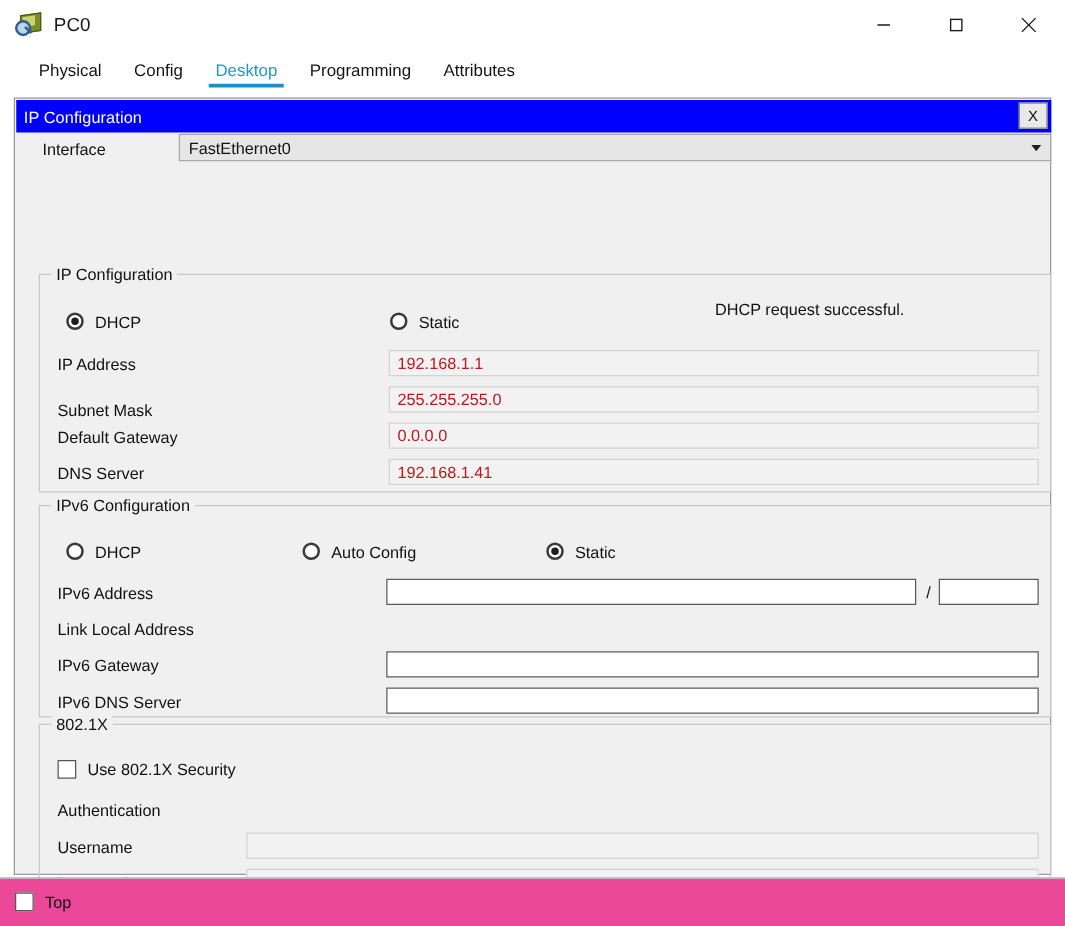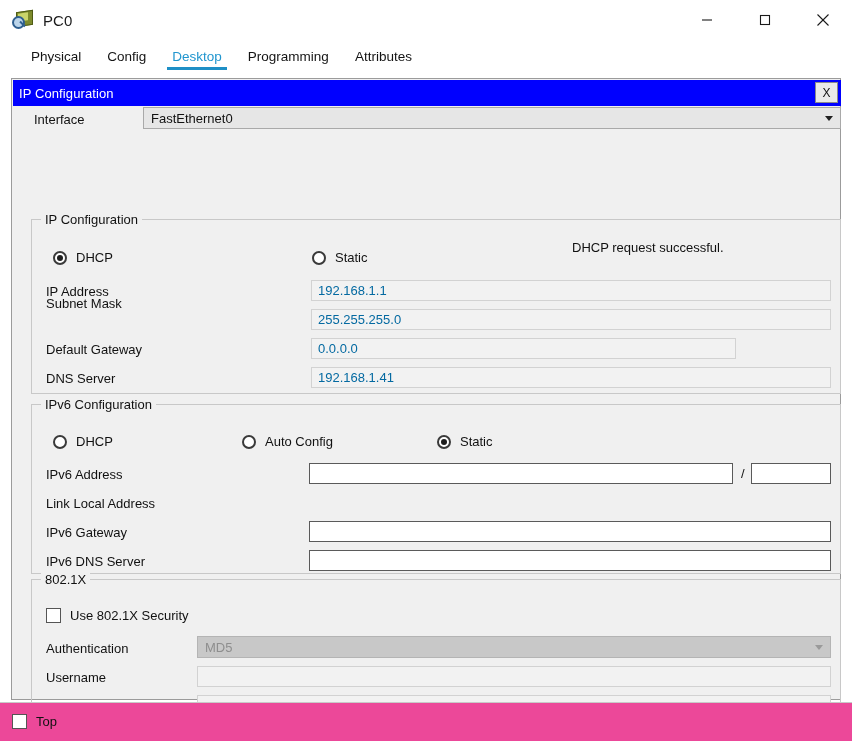--- a/index.html
+++ b/index.html
@@ -215,21 +215,21 @@
   }
 
   #grp-ipv4 { left: 19px; top: 140px; width: 810px; height: 175px; }
   #grp-ipv6 { left: 19px; top: 325px; width: 810px; height: 170px; }
   #grp-8021x { left: 19px; top: 500px; width: 810px; height: 145px; }
 
   
   .radio-wrap {
     position: absolute;
     display: flex;
-    align-items: flex-end;
+    align-items: flex-start;
   }
   .radio {
     width: 14px;
     height: 14px;
     border: 2px solid #3a3a3a;
     border-radius: 50%;
     box-sizing: border-box;
     background: #ffffff;
     position: relative;
     flex: 0 0 auto;
@@ -281,21 +281,21 @@
     height: 21px;
     box-sizing: border-box;
     display: flex;
     align-items: center;
     font-size: 13px;
   }
   .txt span { margin-left: 6px; }
   .txt.disabled {
     background: #f2f2f2;
     border: 1px solid #d2d2d2;
-    color: #0369a1;
+    color: #b91c1c;
   }
   .txt.enabled {
     background: #ffffff;
     border: 1px solid #5a5a5a;
     color: #111;
   }
   .status-msg {
     position: absolute;
     font-size: 13px;
     color: #111;
@@ -410,27 +410,27 @@
       <div class="radio-label">Static</div>
     </div>
 
     <div class="status-msg" style="left:540px; top:20px;">DHCP request successful.</div>
 
     <div class="field-label" style="left:14px; top:64px;">IP Address</div>
     <div class="txt disabled" style="left:279px; top:60px; width:520px;">
       <span>192.168.1.1</span>
     </div>
 
-    <div class="field-label" style="left:14px; top:76px;">Subnet Mask</div>
+    <div class="field-label" style="left:14px; top:101px;">Subnet Mask</div>
     <div class="txt disabled" style="left:279px; top:89px; width:520px;">
       <span>255.255.255.0</span>
     </div>
 
     <div class="field-label" style="left:14px; top:122px;">Default Gateway</div>
-    <div class="txt disabled" style="left:279px; top:118px; width:425px;">
+    <div class="txt disabled" style="left:279px; top:118px; width:520px;">
       <span>0.0.0.0</span>
     </div>
 
     <div class="field-label" style="left:14px; top:151px;">DNS Server</div>
     <div class="txt disabled" style="left:279px; top:147px; width:520px;">
       <span>192.168.1.41</span>
     </div>
   </div>
 
   <div class="group" id="grp-ipv6">
@@ -475,24 +475,20 @@
 
   <div class="group" id="grp-8021x">
     <div class="group-title">802.1X</div>
 
     <div class="checkbox-wrap" style="left:14px; top:28px;">
       <div class="checkbox"></div>
       <div class="checkbox-label">Use 802.1X Security</div>
     </div>
 
     <div class="field-label" style="left:14px; top:61px;">Authentication</div>
-    <div class="combo-disabled" style="left:165px; top:56px; width:634px;">
-      <span>MD5</span>
-      <div class="combo-arrow-dis"></div>
-    </div>
 
     <div class="field-label" style="left:14px; top:90px;">Username</div>
     <div class="txt disabled" style="left:165px; top:86px; width:634px;">
       <span></span>
     </div>
 
     <div class="field-label" style="left:14px; top:119px;">Password</div>
     <div class="txt disabled" style="left:165px; top:115px; width:634px;">
       <span></span>
     </div>

